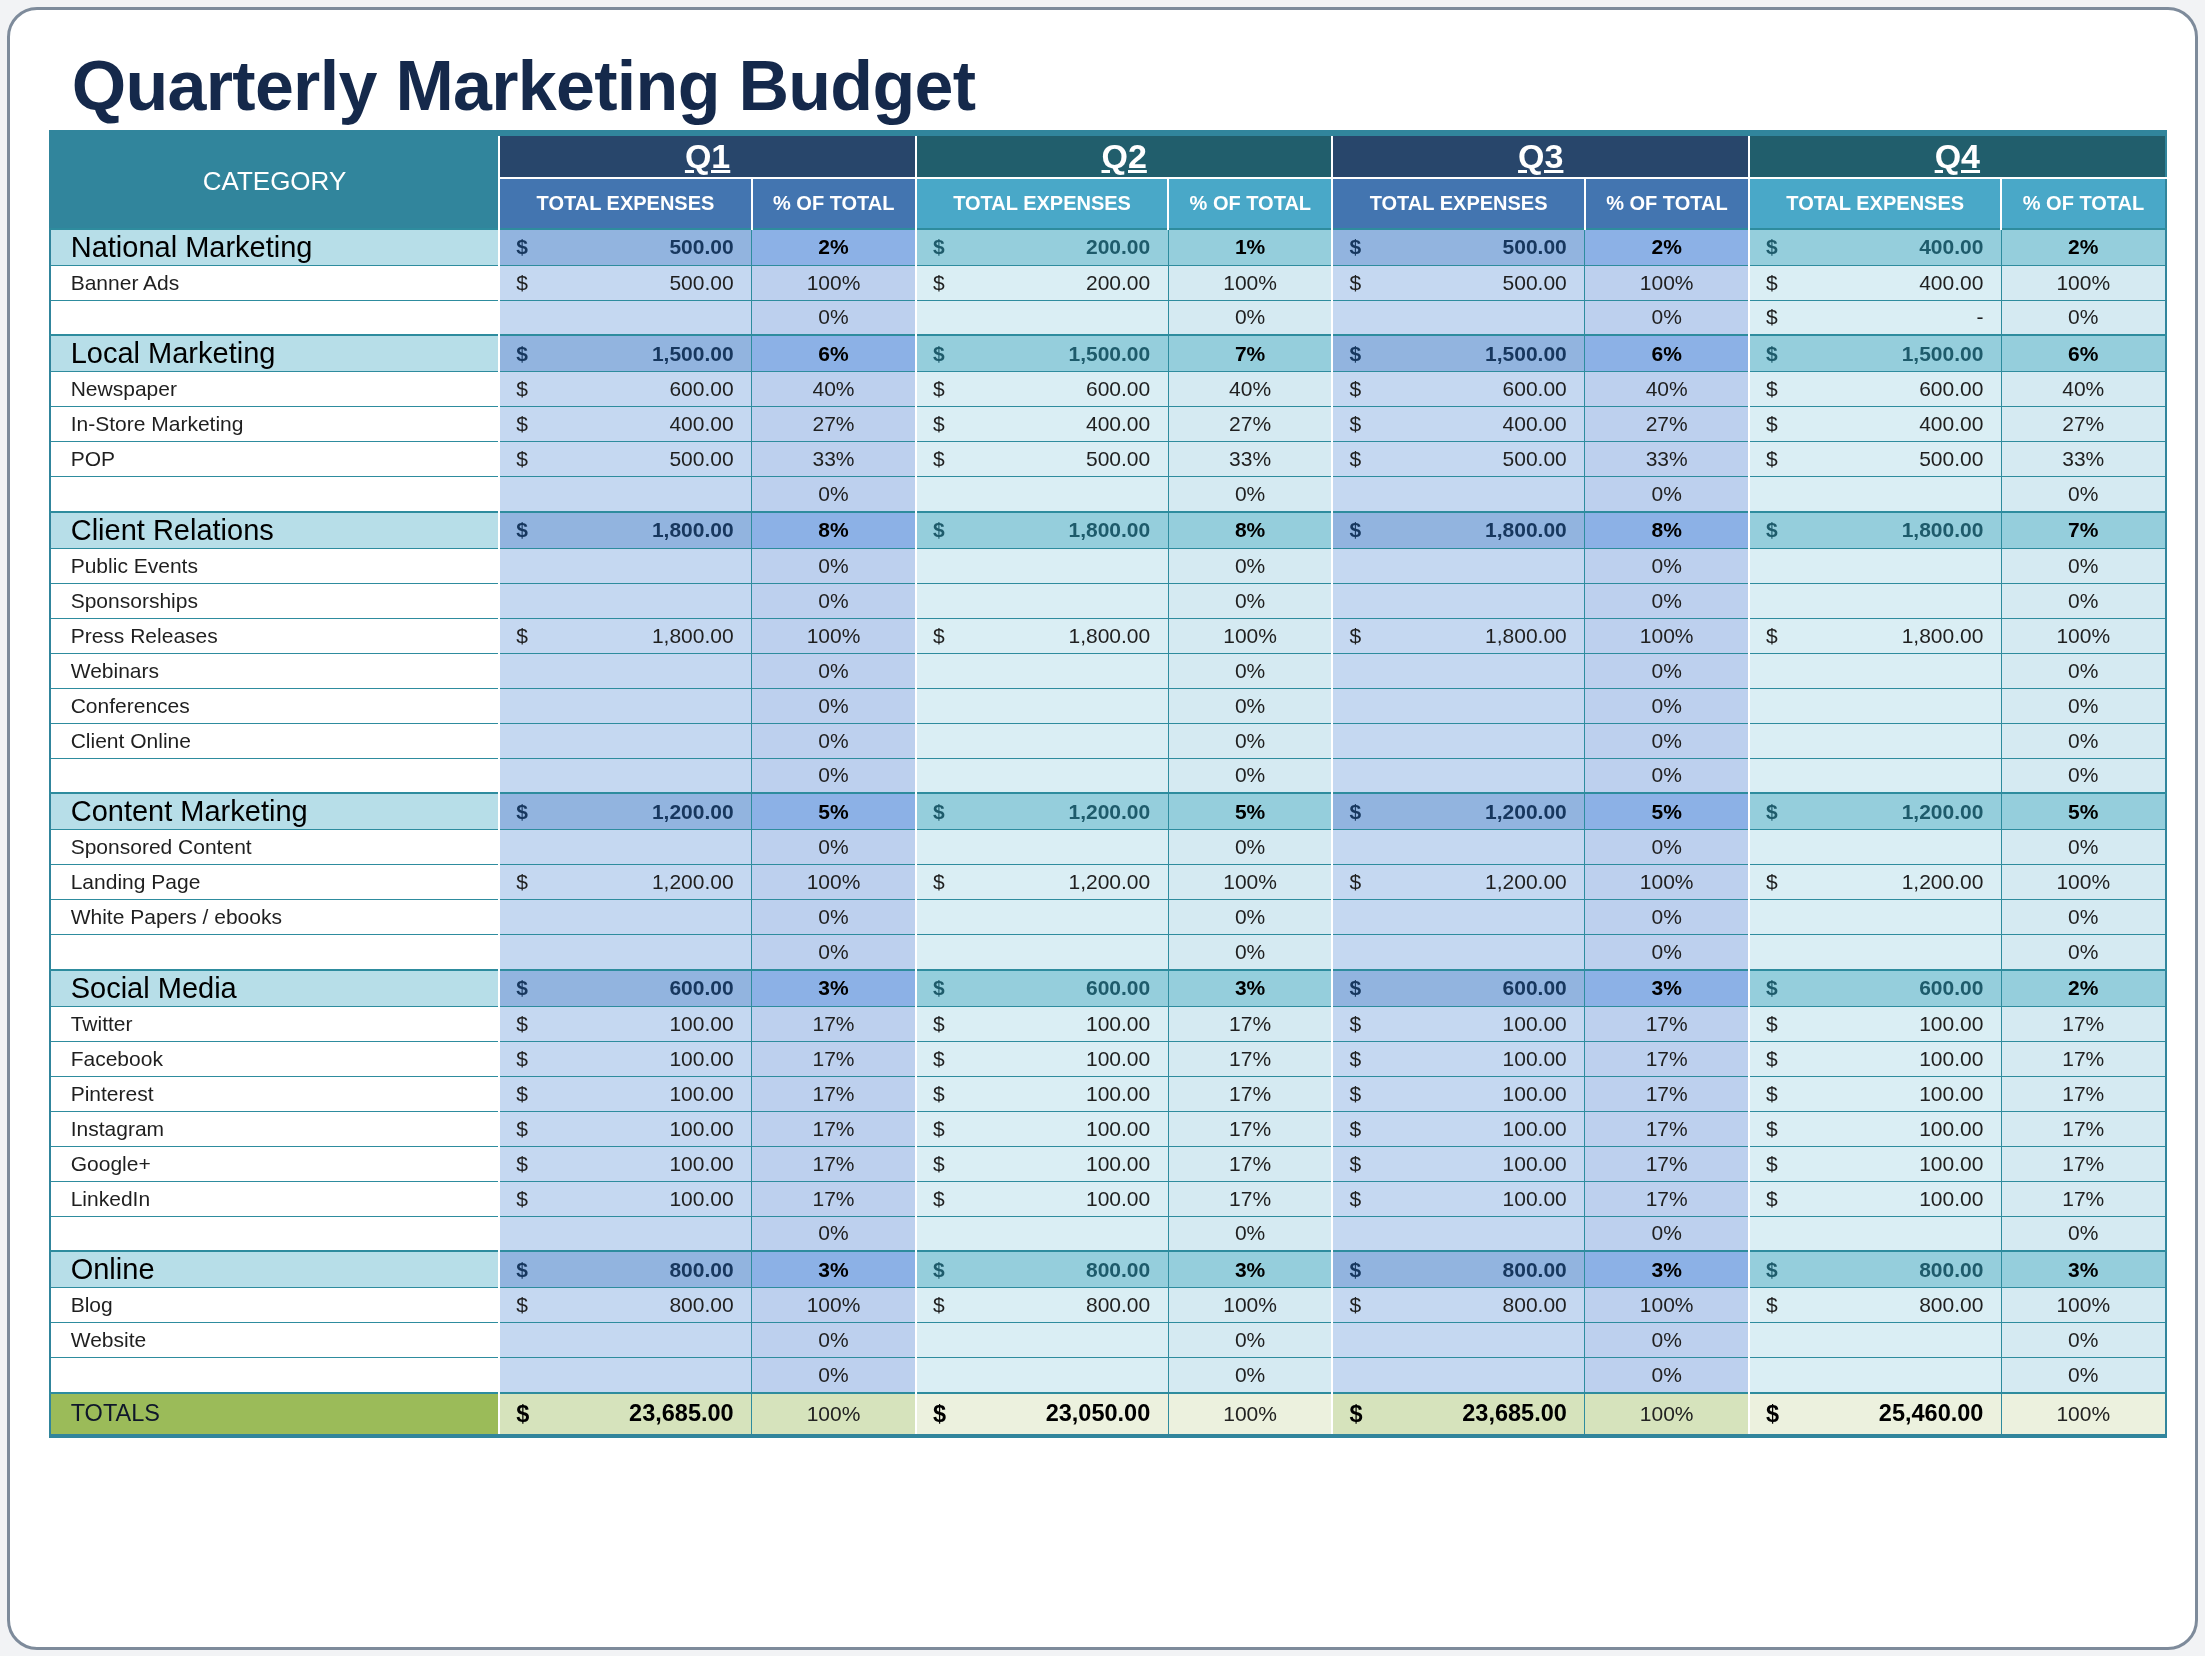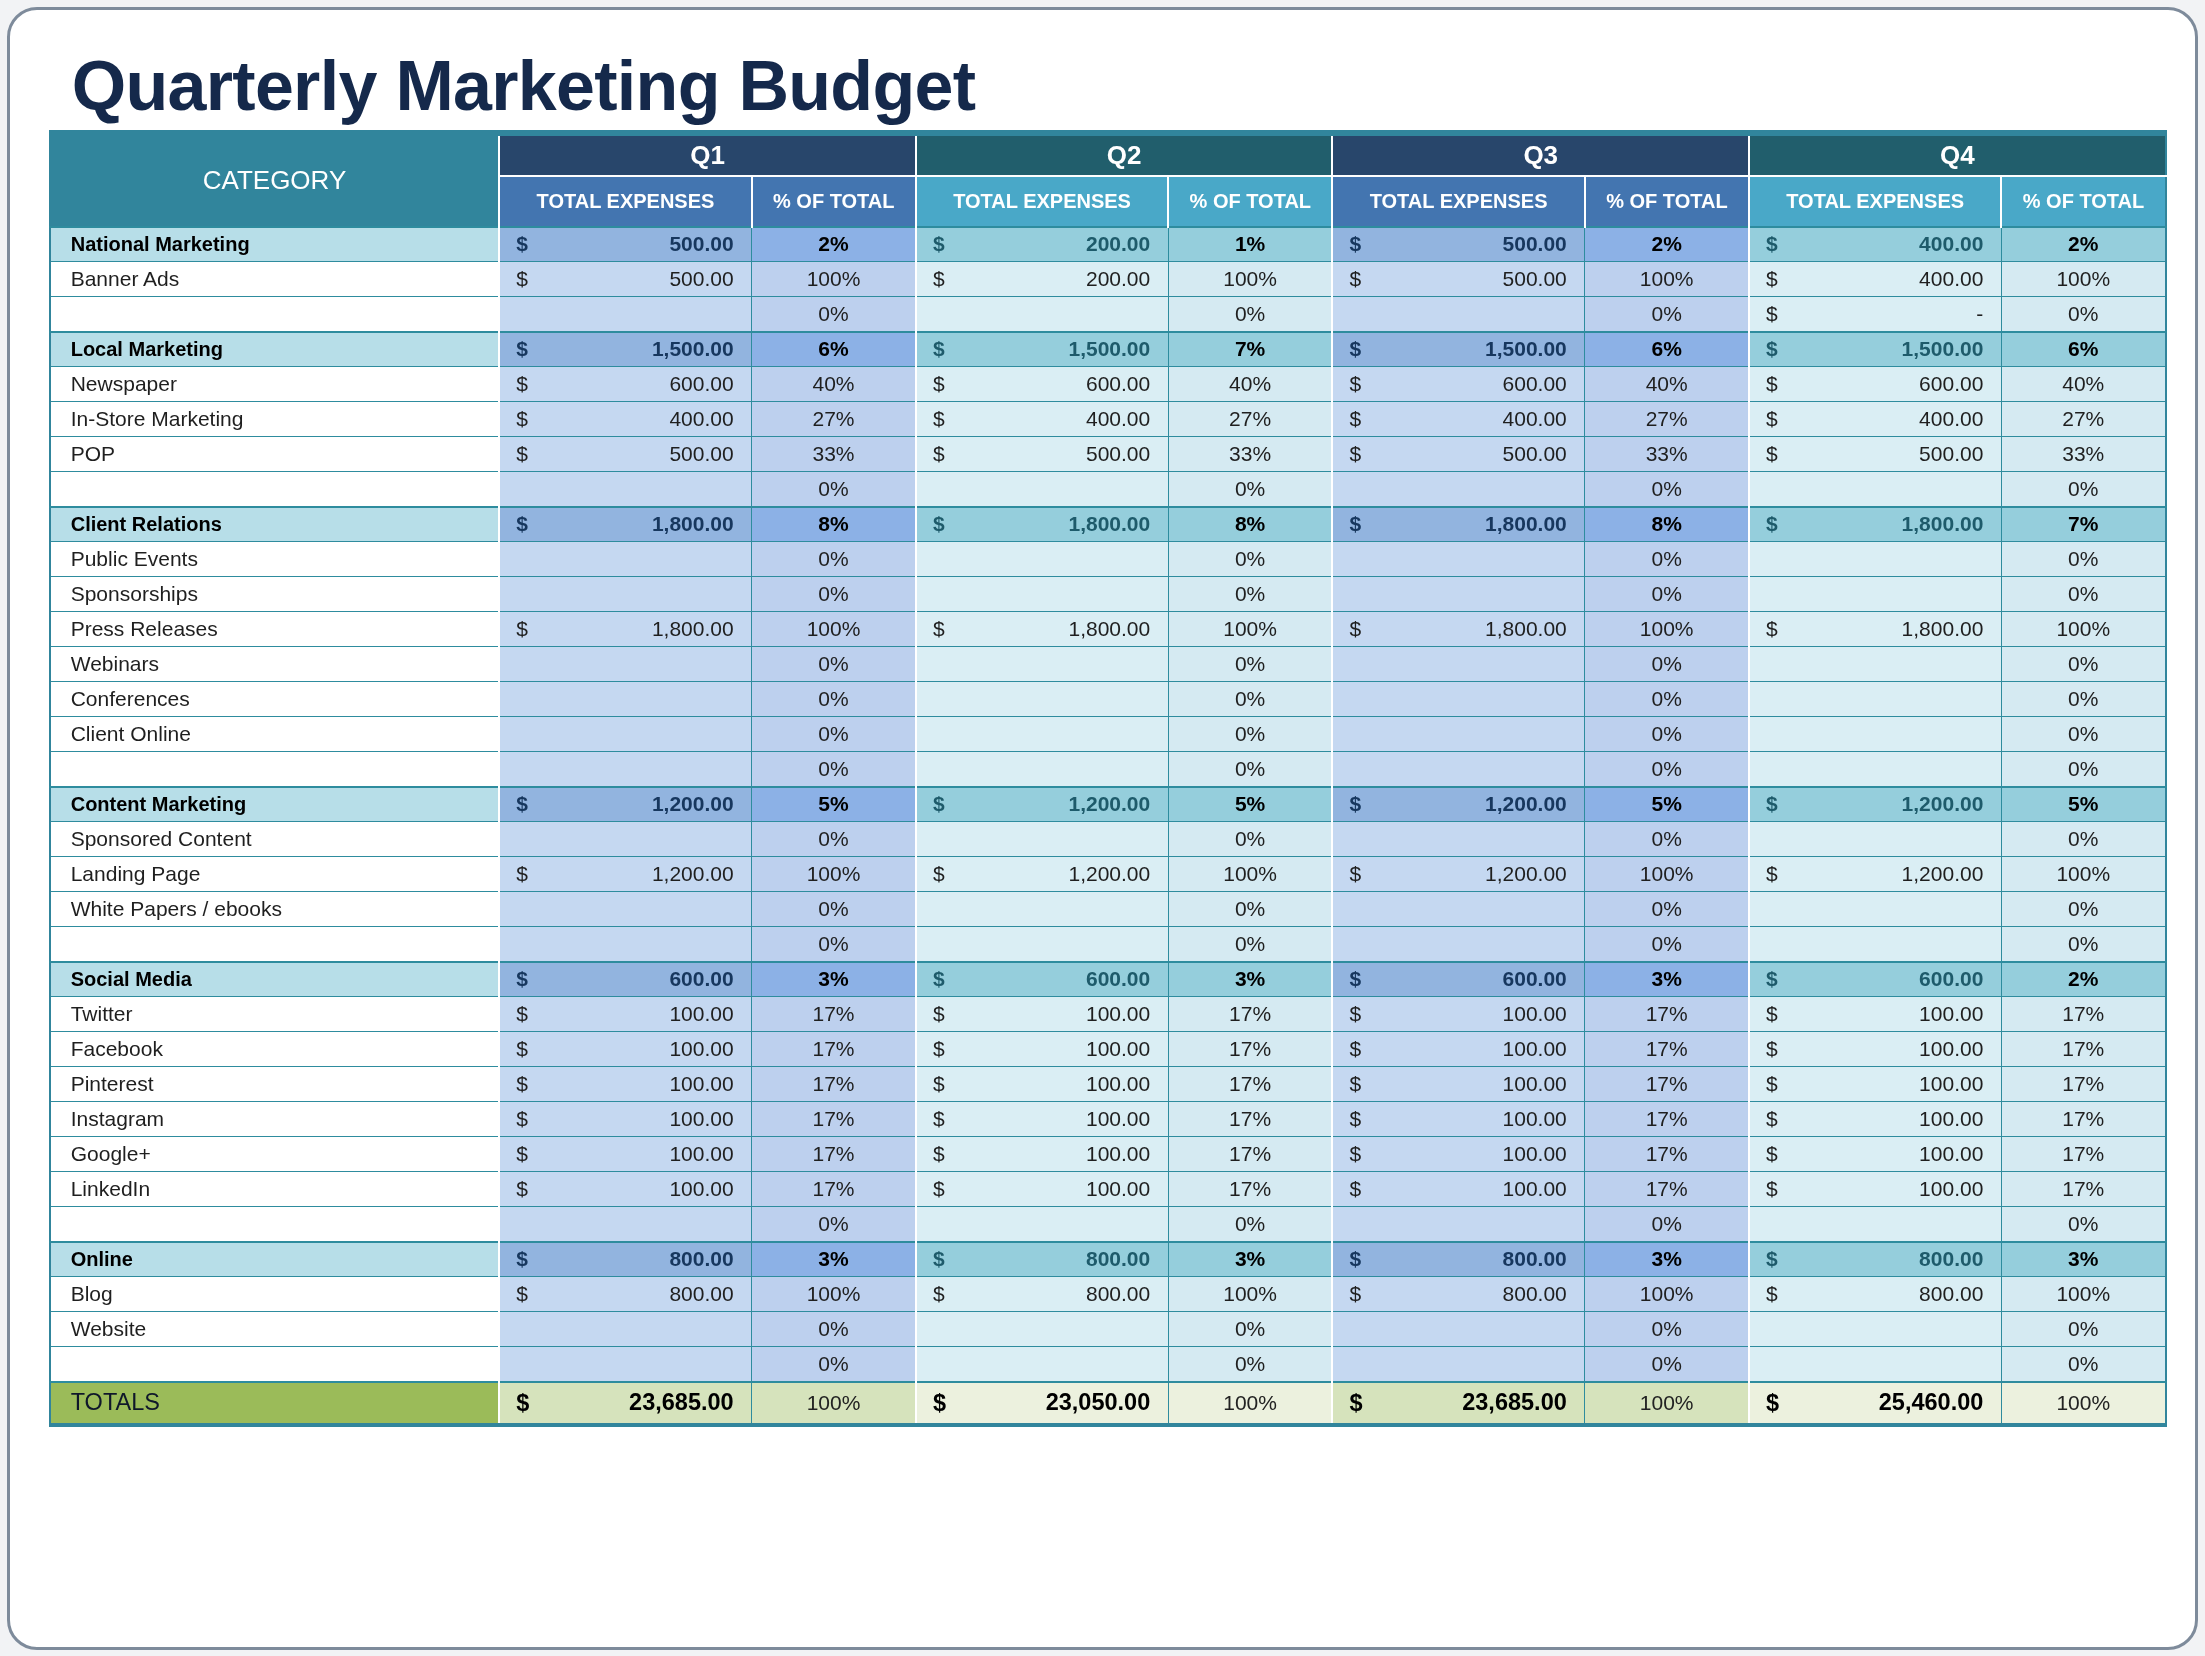--- a/index.html
+++ b/index.html
@@ -5,32 +5,32 @@
   html,body{margin:0;padding:0;background:#f2f3f5;}
   body{width:2205px;height:1657px;font-family:"Liberation Sans",sans-serif;position:relative;}
   .page-card{position:absolute;inset:6.7px;background:#fff;border:3.4px solid var(--page-border);
     border-radius:30px;box-sizing:border-box;padding-top:28px;overflow:hidden;}
   .title{margin:8px 0 4px 62px;font-size:70px;font-weight:bold;color:var(--title);letter-spacing:-0.7px;}
   table{border-collapse:collapse;table-layout:fixed;margin-left:39px;width:2118px;
     border:2.7px solid var(--outer);border-top-width:6px;border-bottom-width:4.7px;}
   th,td{box-sizing:border-box;overflow:hidden;white-space:nowrap;vertical-align:middle;}
   col.c-cat{width:449px;} col.c-exp{width:252px;} col.c-pct{width:164px;}
   thead th.cat{background:var(--teal-header);color:#fff;font-size:26px;font-weight:normal;text-align:center;}
-  thead th.band{height:43px;font-size:26px;font-weight:bold;color:#fff;border-left:2.7px solid #fff;text-align:center;}
+  thead th.band{height:43px;font-size:34px;font-weight:bold;color:#fff;border-left:2.7px solid #fff;text-align:center;text-decoration:underline;}
   .band.q13{background:var(--band-q13);} .band.q24{background:var(--band-q24);}
   thead th.sub{height:51px;font-size:20px;font-weight:bold;color:#fff;border-top:2.7px solid #fff;
     border-left:2.7px solid #fff;text-align:center;}
   .sub.q13{background:var(--sub-q13);} .sub.q24{background:var(--sub-q24);}
   tbody td{height:35px;font-size:21px;border-top:1.3px solid var(--grid);color:var(--text);}
   td.cat-cell{padding-left:20px;background:#fff;text-align:left;}
   td.exp{border-left:2.7px solid #fff;position:relative;text-align:right;padding-right:17.5px;}
   td.pct{border-left:1.3px solid var(--grid);text-align:center;}
   .exp .cur{position:absolute;left:16px;top:50%;transform:translateY(-50%);}
   tr.section td{border-top-width:2px;}
-  tr.section td.cat-cell{background:var(--sec-cat);font-weight:bold;font-size:20px;color:#000;}
+  tr.section td.cat-cell{background:var(--sec-cat);font-weight:normal;font-size:29px;color:#000;}
   tr.section .exp.q13{background:var(--sec-q13);} tr.section .pct.q13{background:var(--sec-q13-pct);}
   tr.section .exp.q24,tr.section .pct.q24{background:var(--sec-q24);}
   tr.section .exp{font-weight:bold;} tr.section .pct{font-weight:bold;color:#000;}
   tr.section .exp.q13,tr.section .exp.q13 .cur{color:var(--amt-q13);}
   tr.section .exp.q24,tr.section .exp.q24 .cur{color:var(--amt-q24);}
   tr.item .exp.q13,tr.empty .exp.q13{background:var(--item-q13);}
   tr.item .pct.q13,tr.empty .pct.q13{background:var(--item-q13-pct);}
   tr.item .exp.q24,tr.empty .exp.q24{background:var(--item-q24);}
   tr.item .pct.q24,tr.empty .pct.q24{background:var(--item-q24-pct);}
   tr.totals td{border-top:2.7px solid var(--grid);height:43px;font-size:23.5px;}

